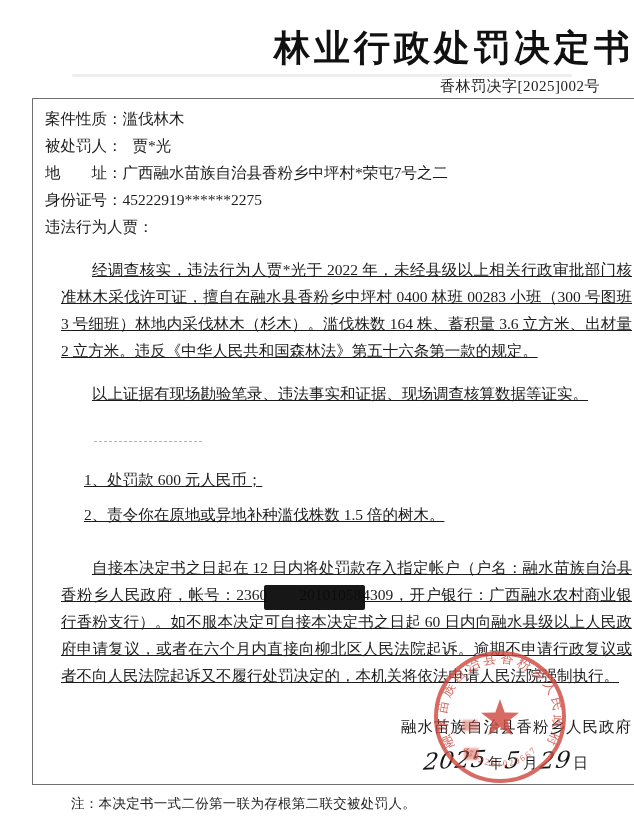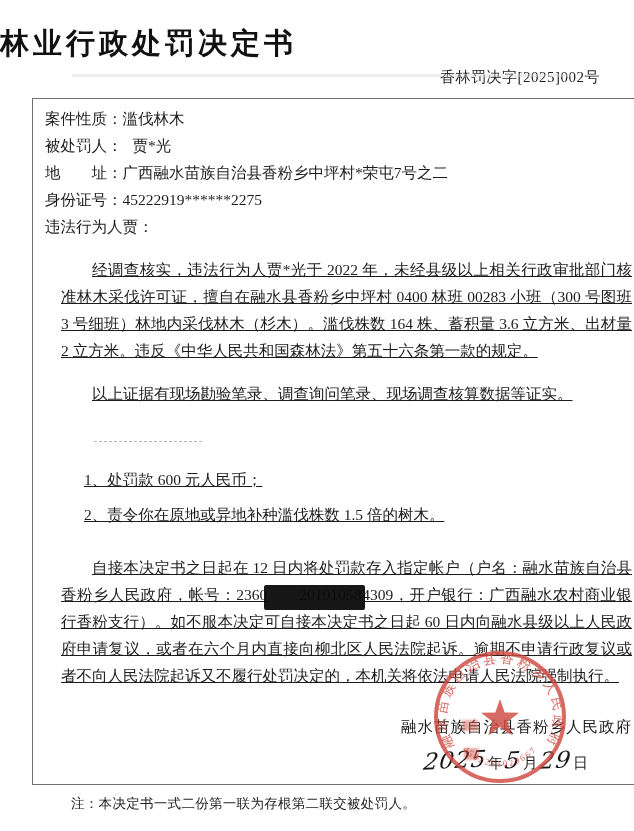--- a/index.html
+++ b/index.html
@@ -2,22 +2,22 @@
 <html><head>
 <meta charset="utf-8">
 <style>
   html,body{margin:0;padding:0;background:#ffffff;}
   body{
     width:634px;height:831px;position:relative;overflow:hidden;
     font-family:"Liberation Serif","DejaVu Serif",serif;
     color:#1c1c1c;
   }
   .page-title{
-    text-align:left;margin:24px 0 0 0;
-    font-size:29px;font-weight:bold;letter-spacing:4px;color:#111;
+    text-align:right;margin:24px 0 0 0;
+    font-size:36px;font-weight:bold;letter-spacing:4px;color:#111;
   }
   .doc-number{
     text-align:right;margin:4px 34px 0 0;
     font-size:15px;color:#222;letter-spacing:.5px;
   }
   .scan-smudge{
     position:absolute;left:72px;top:74px;width:500px;height:3px;
     background:#d9d9d9;opacity:.45;border-radius:2px;
   }
   .doc-box{
@@ -91,21 +91,21 @@
     <span class="field-label">地　　址：</span><span class="field-value">广西融水苗族自治县香粉乡中坪村*荣屯7号之二</span>
   </div>
   <div class="field-row">
     <span class="field-label">身份证号：</span><span class="field-value">45222919******2275</span>
   </div>
 
   <div class="section-heading">违法行为人贾：</div>
 
   <p class="para">经调查核实，违法行为人贾*光于 2022 年，未经县级以上相关行政审批部门核准林木采伐许可证，擅自在融水县香粉乡中坪村 0400 林班 00283 小班（300 号图班 3 号细班）林地内采伐林木（杉木）。滥伐株数 164 株、蓄积量 3.6 立方米、出材量 2 立方米。违反《中华人民共和国森林法》第五十六条第一款的规定。</p>
 
-  <p class="para">以上证据有现场勘验笔录、调查询问笔录、现场调查核算数据等证实。</p>
+  <p class="para">以上证据有现场勘验笔录、违法事实和证据、现场调查核算数据等证实。</p>
 
   <p class="para"><span class="blank-underline"></span></p>
 
   <p class="penalty-item">1、处罚款 600 元人民币；</p>
   <p class="penalty-item">2、责令你在原地或异地补种滥伐株数 1.5 倍的树木。</p>
 
   <p class="para gap-top"><span>自接本决定书之日起在 12 日内将处罚款存入指定帐户（户名：融水苗族自治县香粉乡人民政府，帐号：2360</span><span class="redact">20101058</span><span>4309，开户银行：广西融水农村商业银行香粉支行）。如不服本决定可自接本决定书之日起 60 日内向融水县级以上人民政府申请复议，或者在六个月内直接向柳北区人民法院起诉。逾期不申请行政复议或者不向人民法院起诉又不履行处罚决定的，本机关将依法申请人民法院强制执行。</span></p>
 
   <div class="signature-line">融水苗族自治县香粉乡人民政府</div>
 

